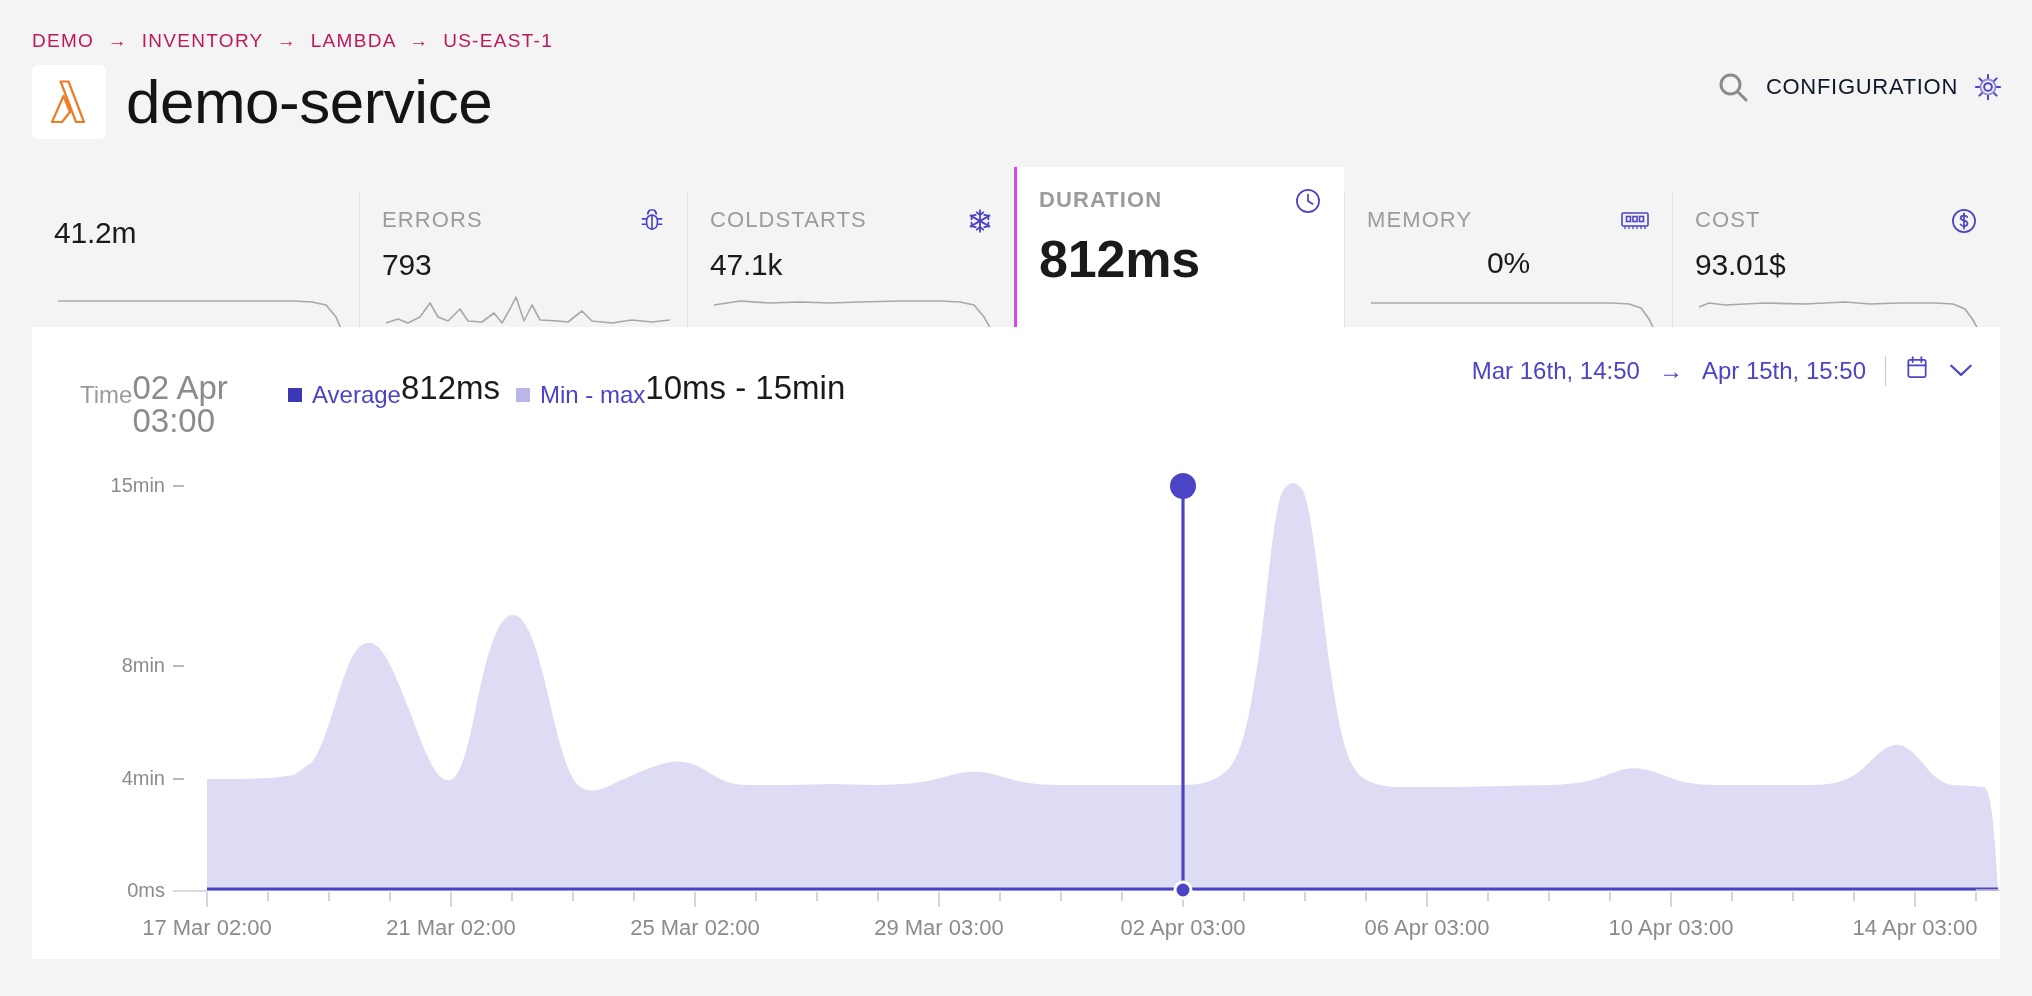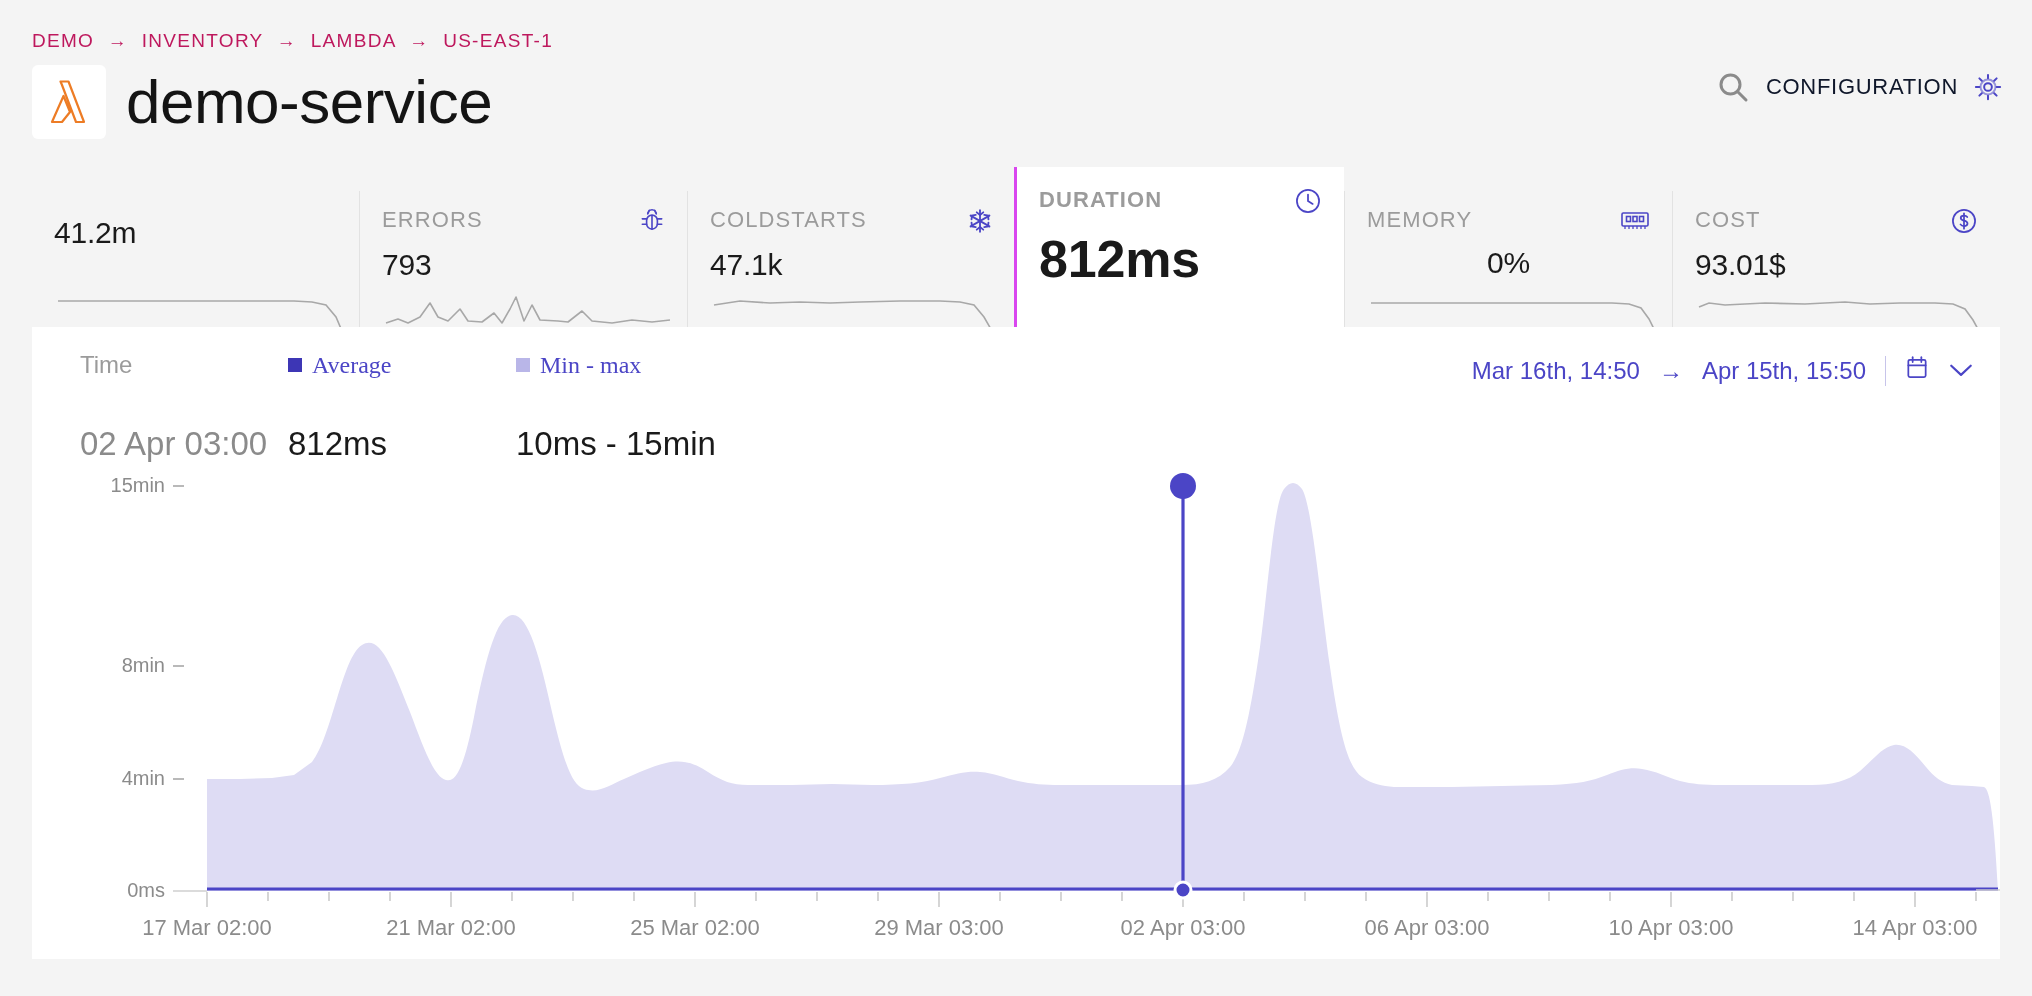--- a/index.html
+++ b/index.html
@@ -66,28 +66,28 @@
   }
   .tile.selected + .tile { border-left: 1px solid #e2e2e2; text-align: center; }
   .tile.selected .tile-value { font-size: 52px; margin-top: 10px; }
 
   
   .chart-card {
     margin: 0 32px; background: #ffffff; height: 632px;
     position: relative; overflow: hidden;
   }
   .legend-row { display: flex; padding: 26px 0 0 16px; position: relative; }
-  .legend-col { display: flex; flex-direction: column; gap: 32px; }
+  .legend-col { display: flex; flex-direction: row; }
   .legend-col.time { width: 240px; padding-left: 32px; }
   .legend-col.avg { width: 228px; }
   .legend-head {
     font-size: 24px; display: flex; align-items: center; gap: 10px; line-height: 1;
   }
   .legend-head.muted { color: #9b9b9b; }
-  .legend-head.accent { color: #4b45c6; font-family: Liberation Serif, serif; }
+  .legend-head.accent { color: #4b45c6; }
   .swatch { width: 14px; height: 14px; display: inline-block; }
   .swatch.dark { background: #3d36b5; }
   .swatch.light { background: #b9b6e8; }
   .legend-val { font-size: 33px; color: #1a1a1a; margin-top: 18px; line-height: 1; }
   .legend-val.muted { color: #8b8b8b; }
 
   .range-picker {
     position: absolute; right: 26px; top: 28px;
     display: flex; align-items: center; gap: 19px;
     color: #4b45c6; font-size: 24px; cursor: pointer; white-space: nowrap;

